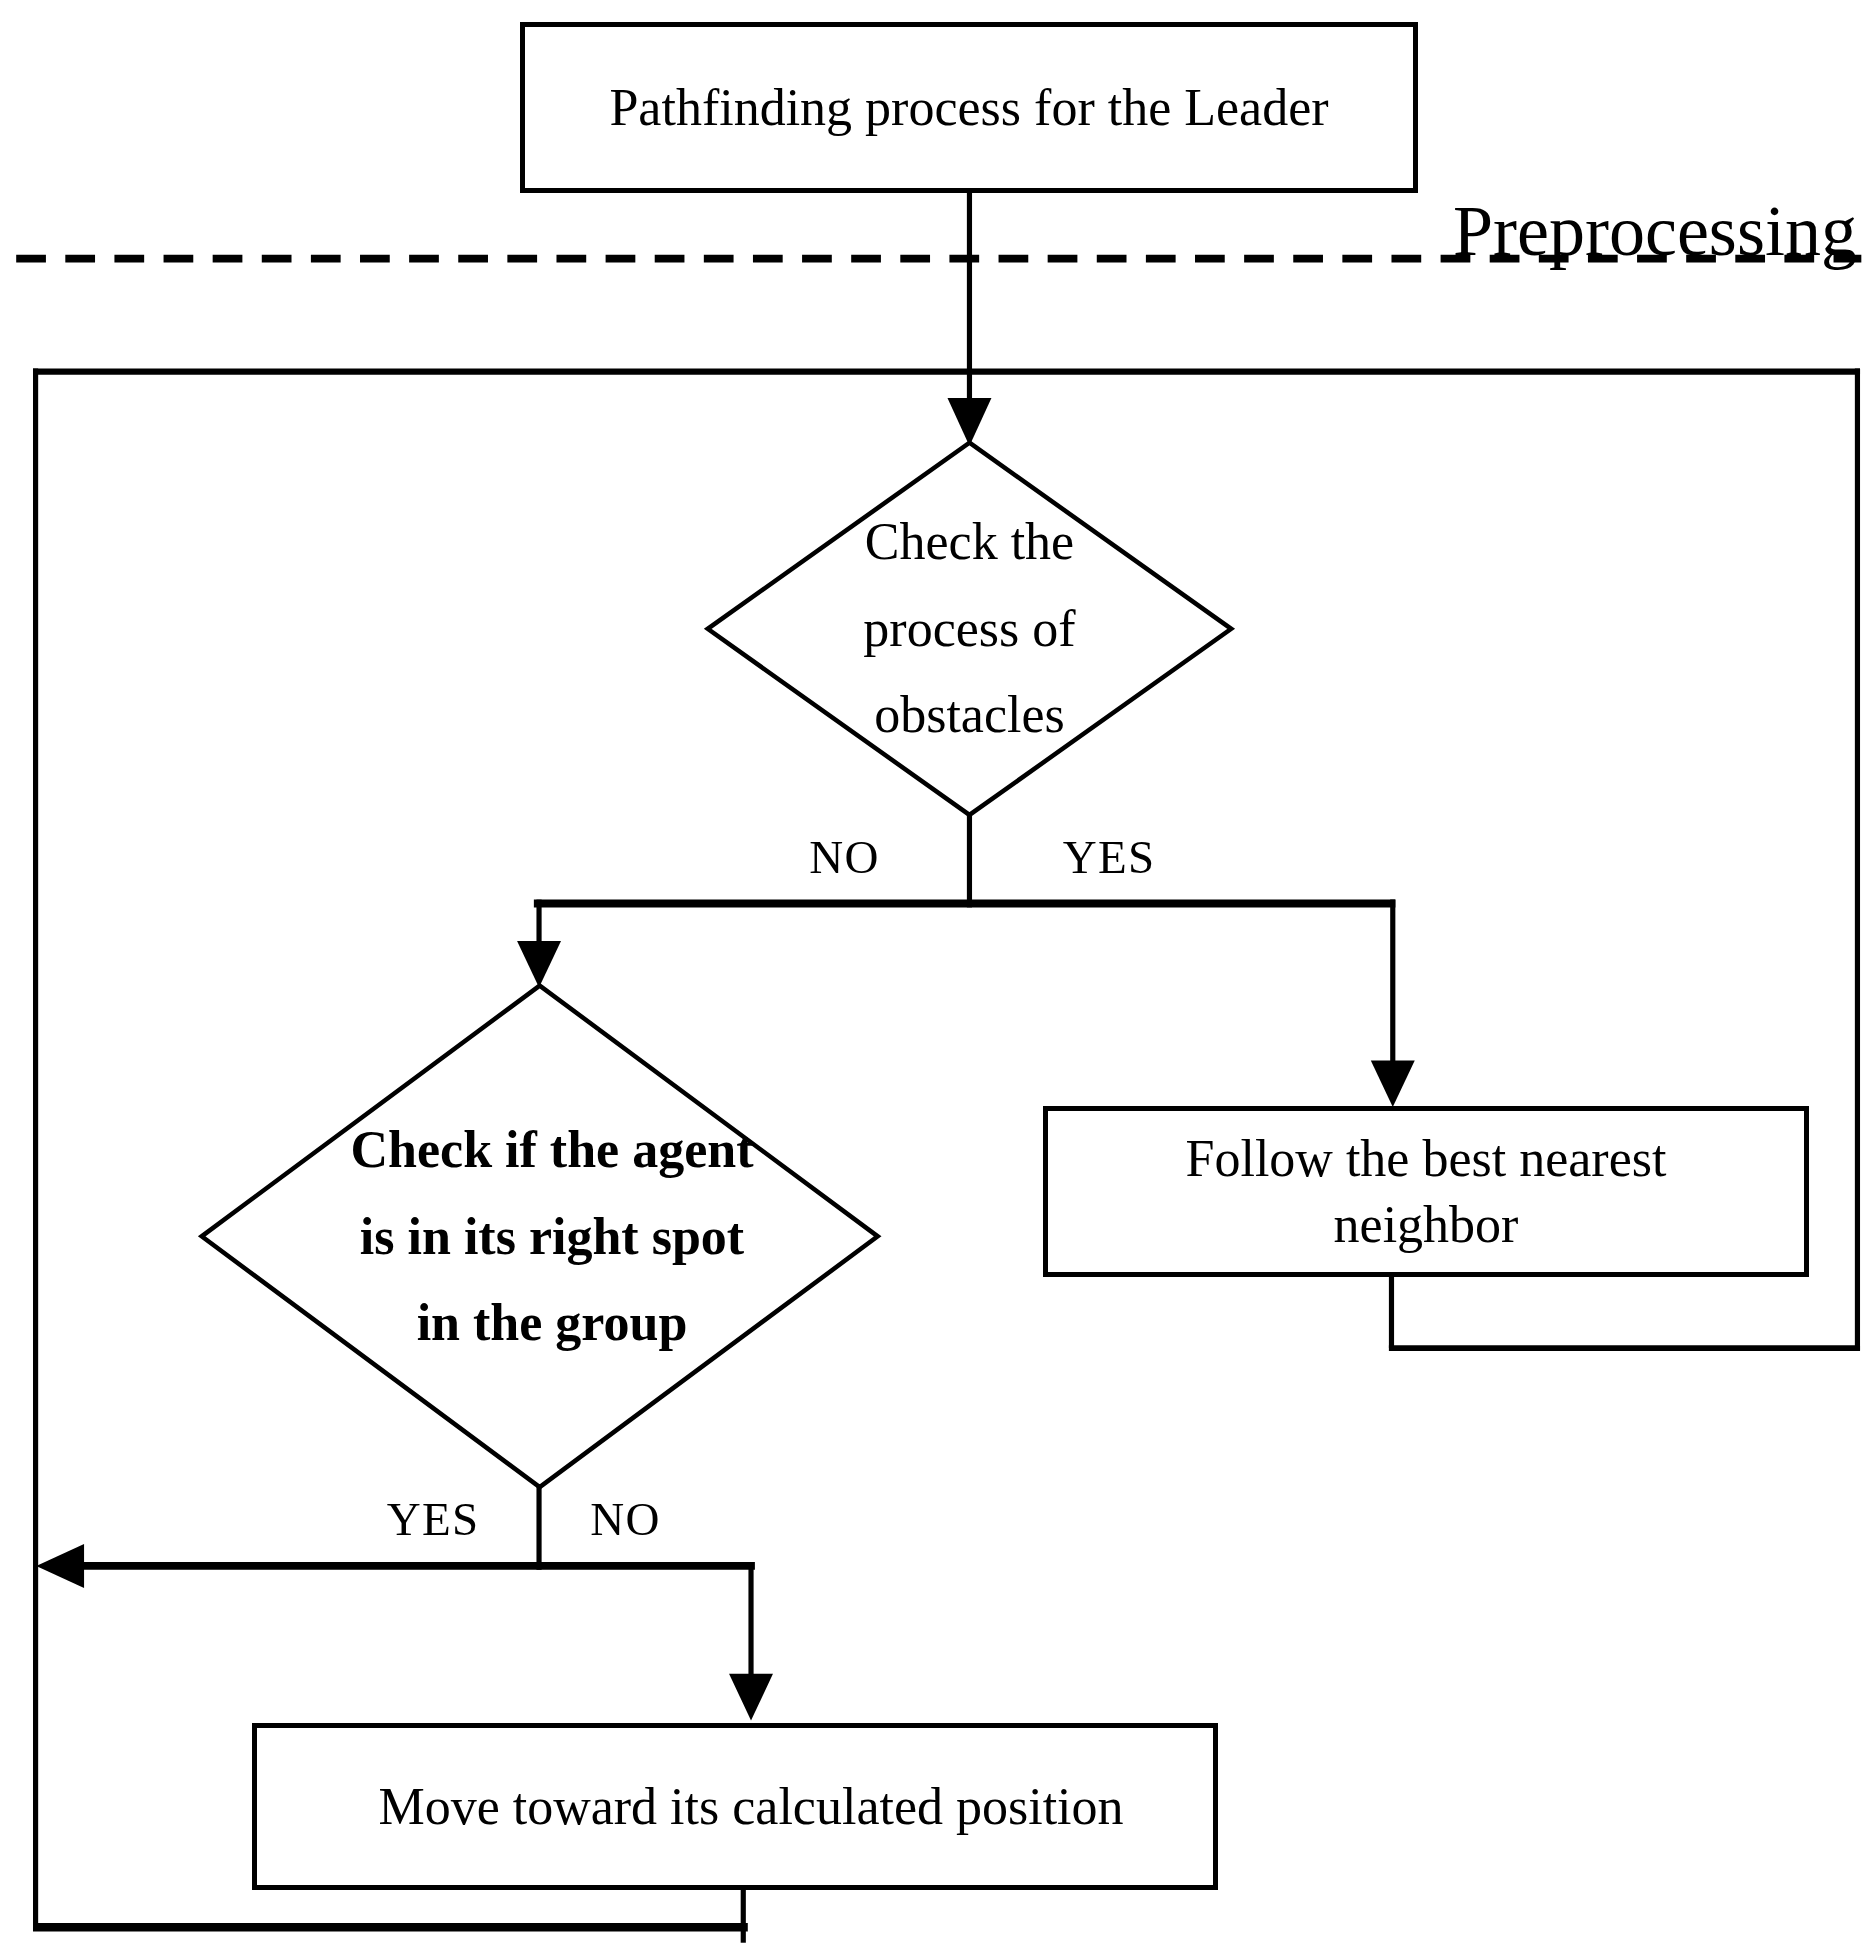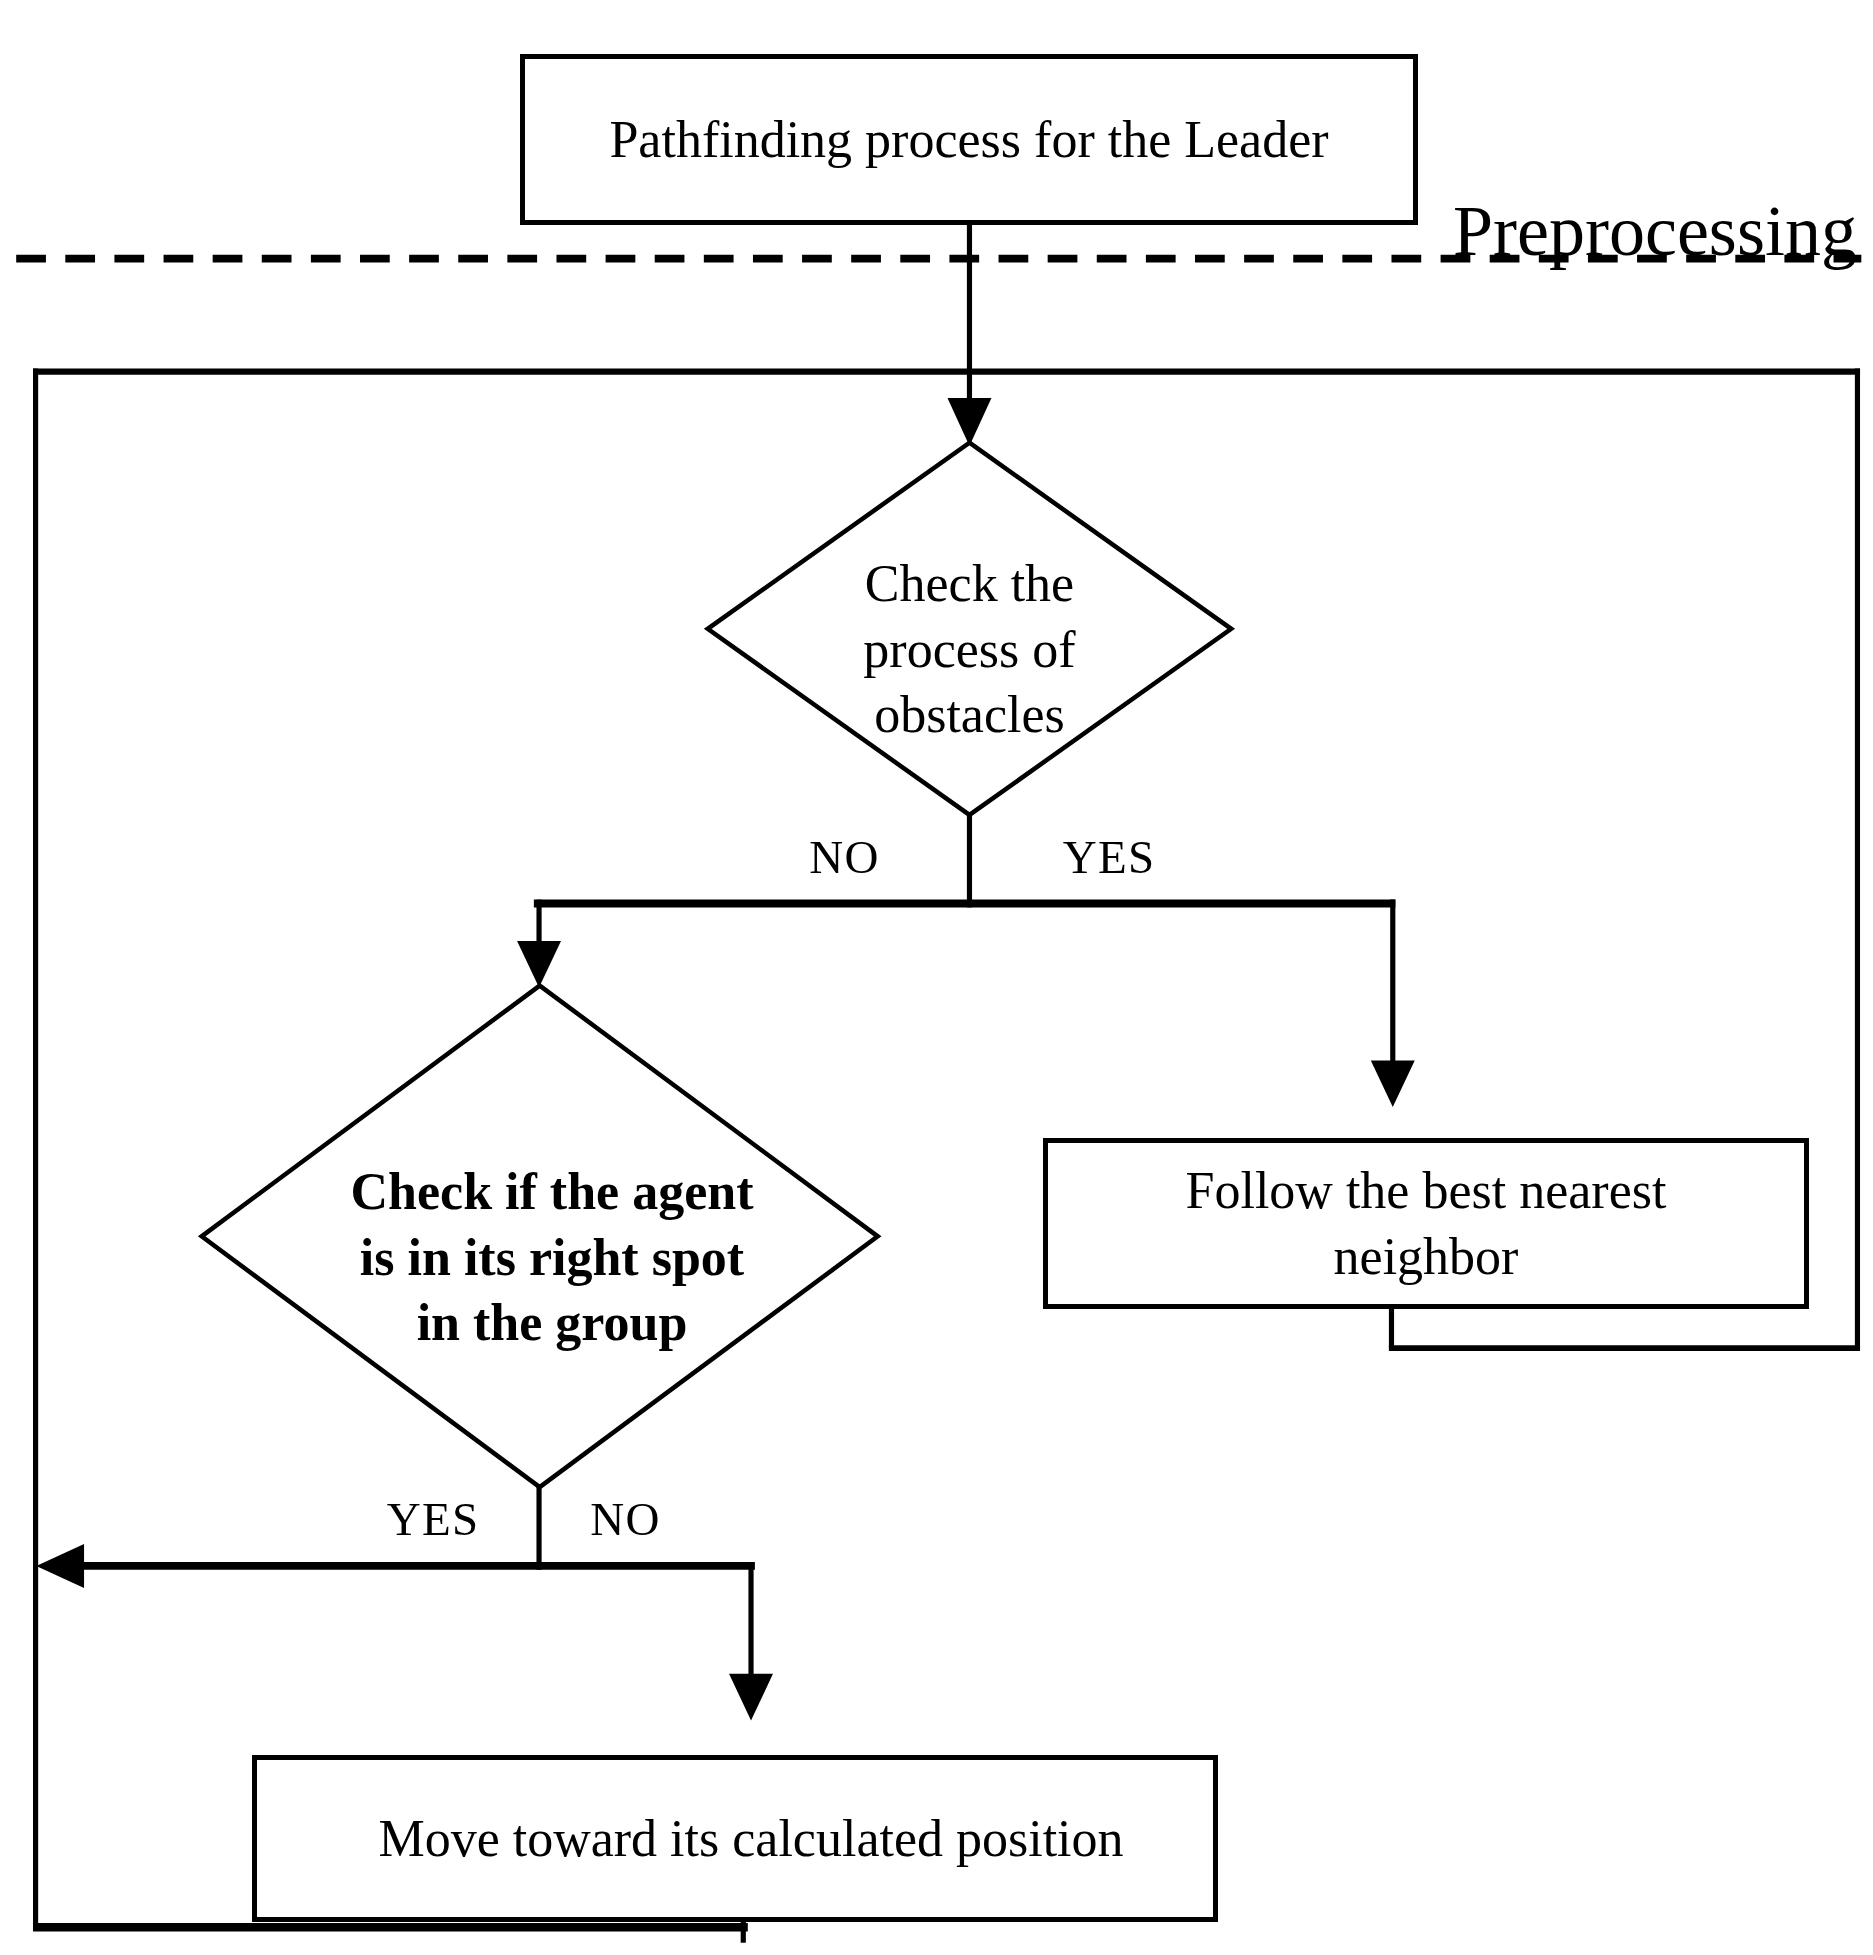--- a/index.html
+++ b/index.html
@@ -23,28 +23,27 @@
     border: 5.2px solid #000000;
     background: #ffffff;
     display: flex;
     flex-direction: column;
     align-items: center;
     justify-content: center;
     text-align: center;
     font-size: 52px;
     line-height: 1.26;
     white-space: nowrap;
-    margin-top: 32px;
   }
   .diamond-text {
     position: absolute;
     display: flex;
     flex-direction: column;
     align-items: center;
-    justify-content: flex-end;
+    justify-content: space-between;
     text-align: center;
     font-size: 52px;
     line-height: 1.26;
     white-space: nowrap;
   }
   .edge-label {
     position: absolute;
     display: flex;
     align-items: center;
     justify-content: center;

